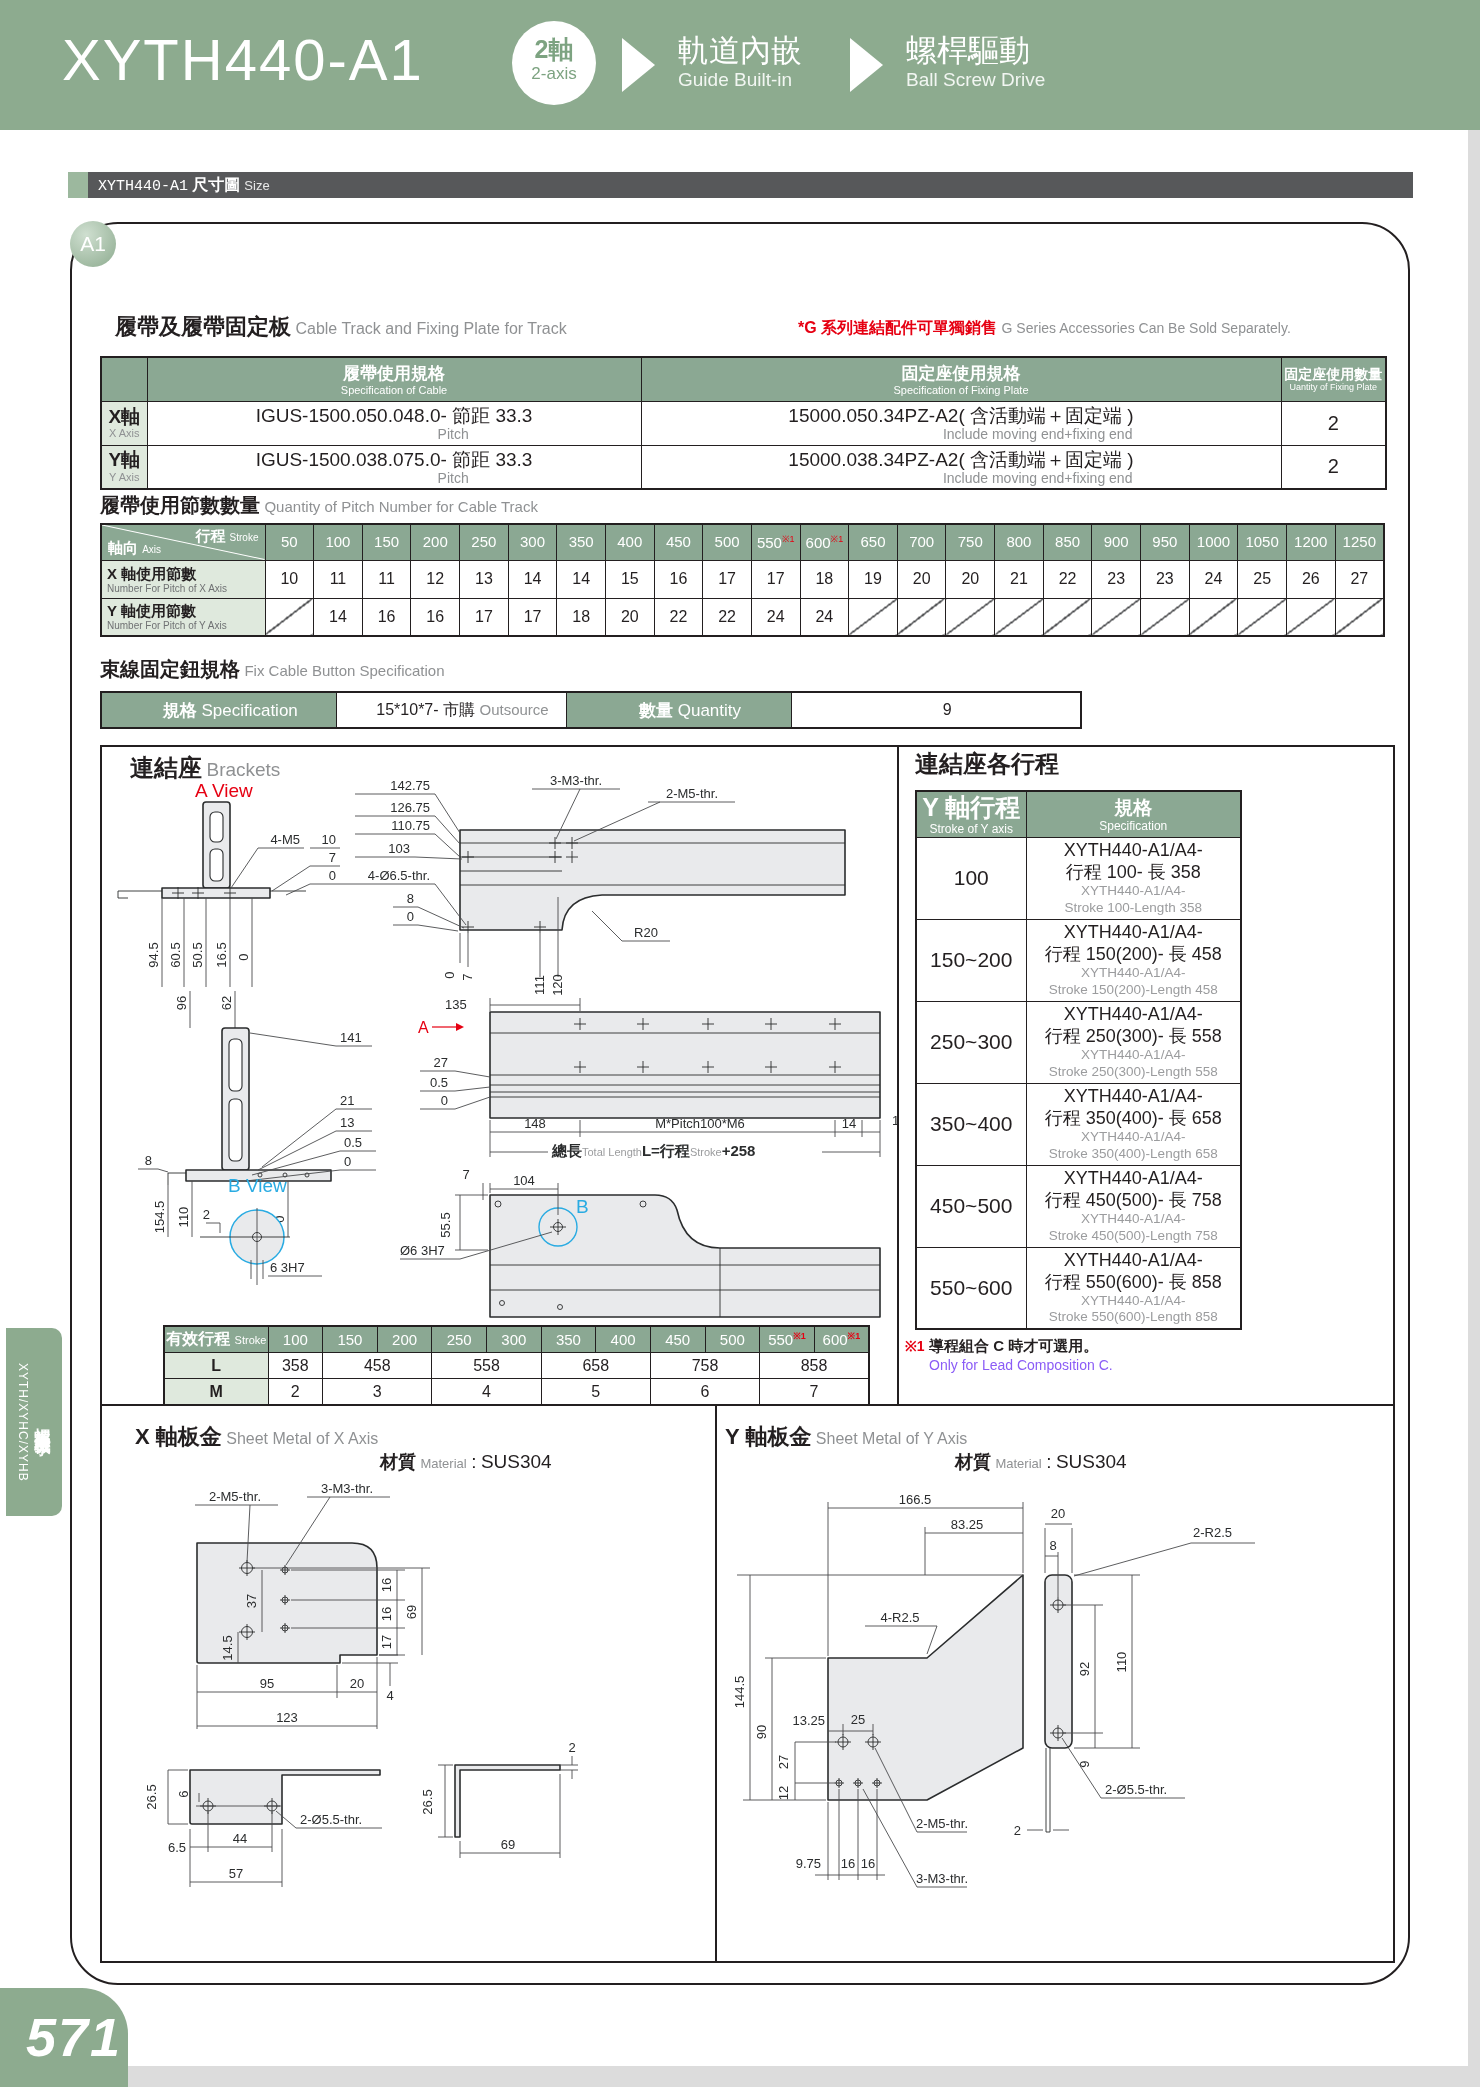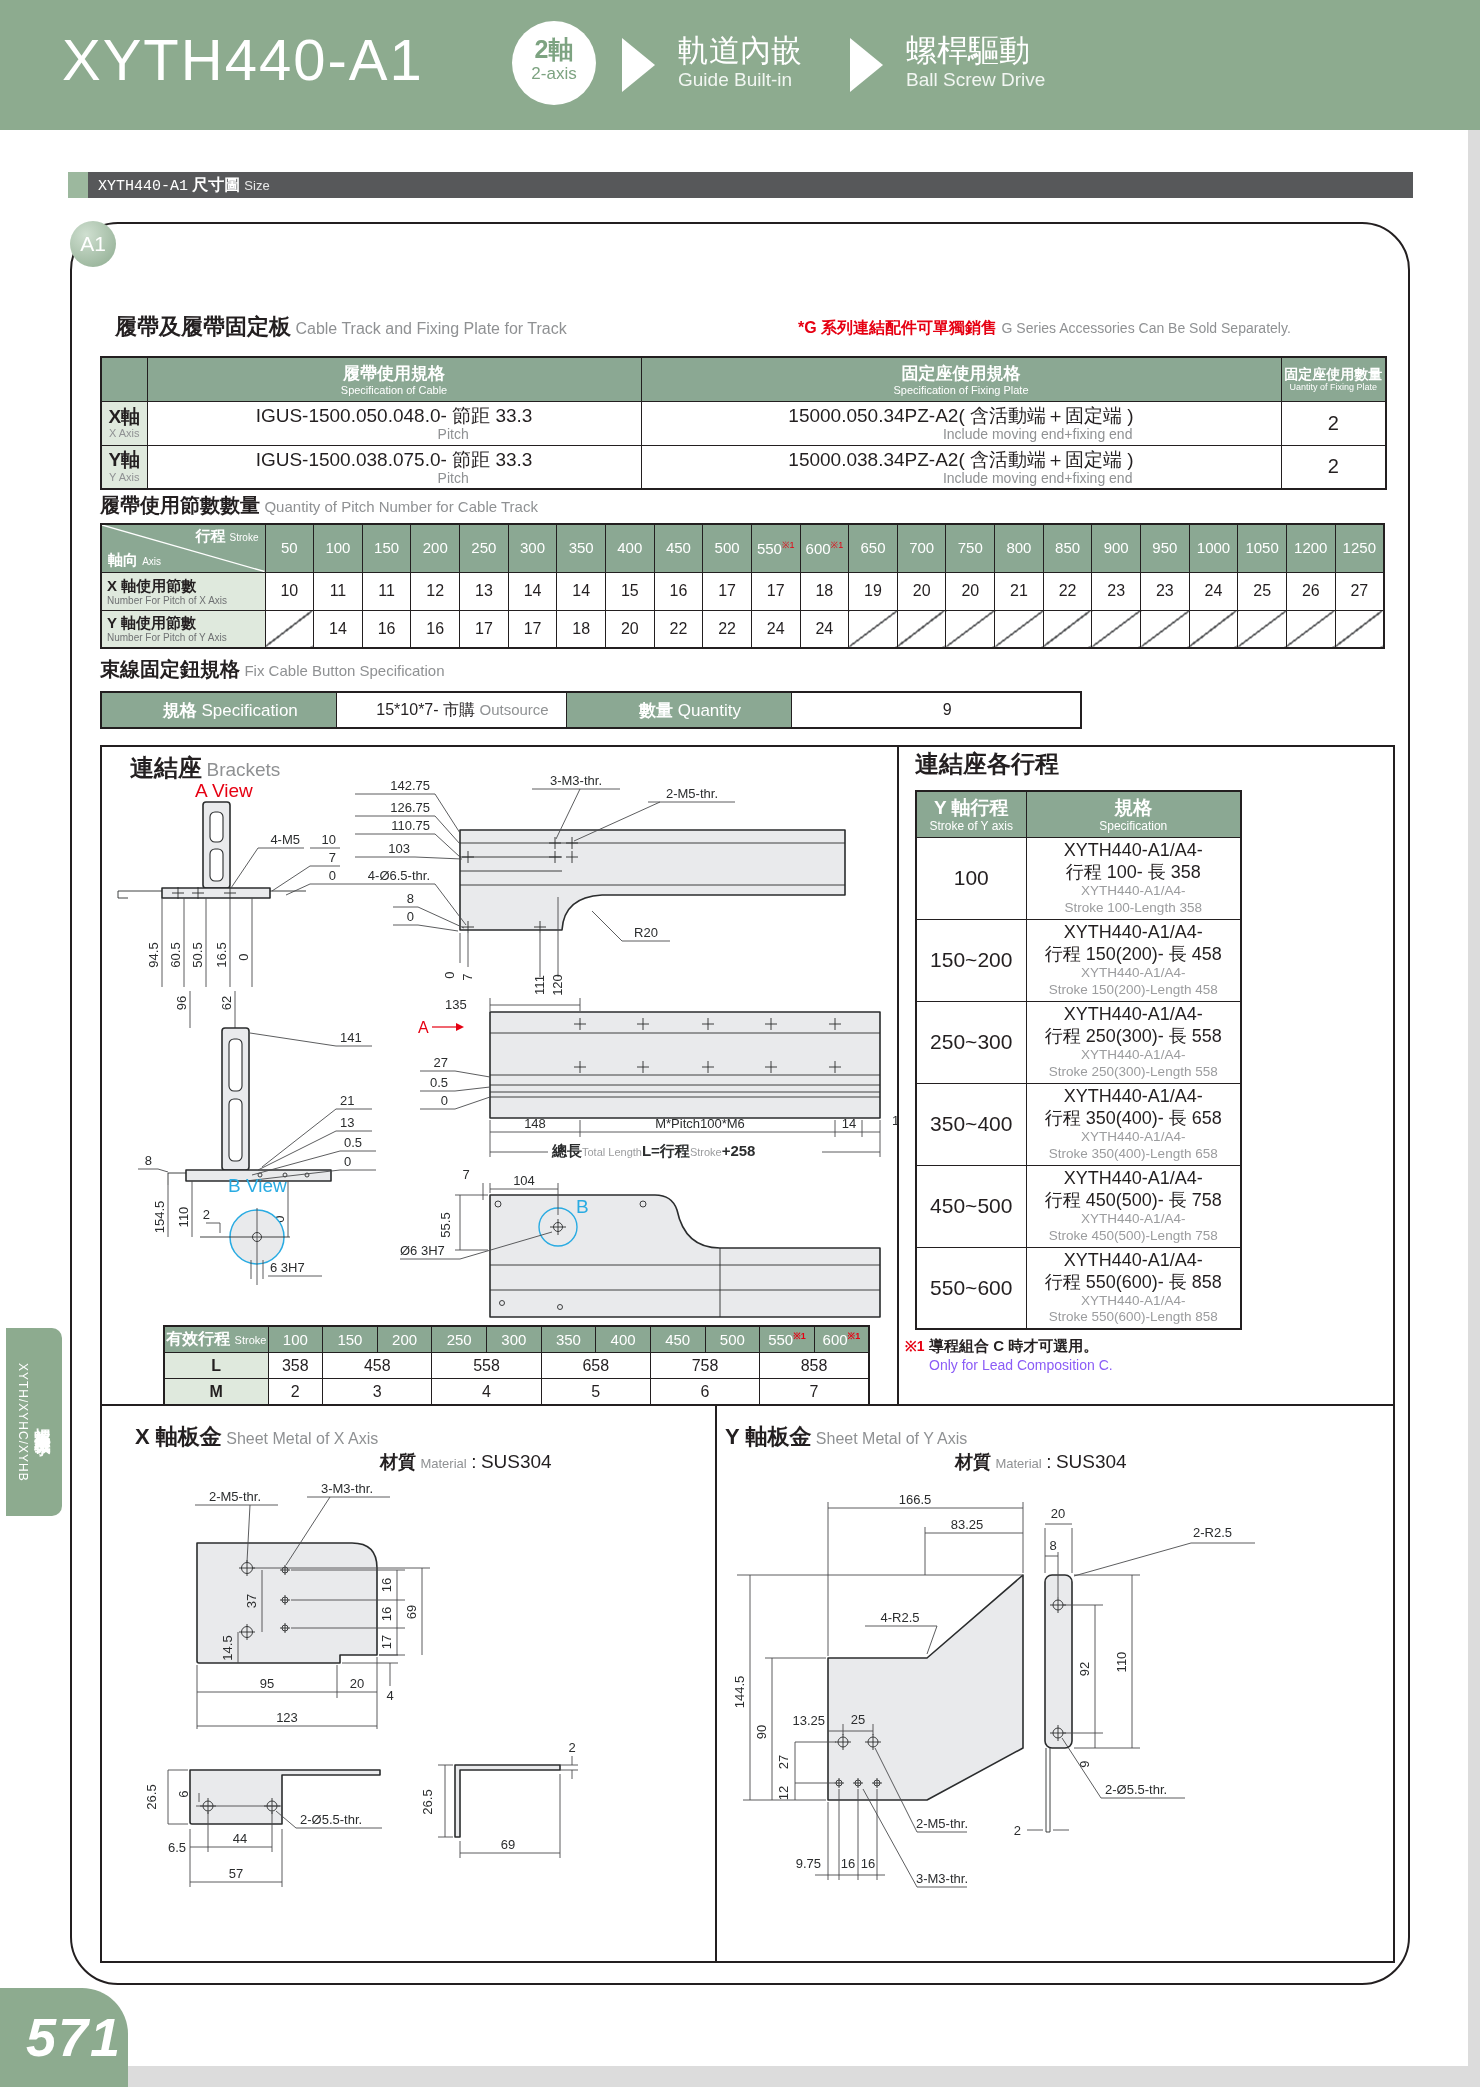--- a/index.html
+++ b/index.html
@@ -236,21 +236,21 @@
       <col>
       <col>
       <col>
       <col>
       <col>
       <col>
       <col>
       <col>
   </colgroup>
   <tbody>
-      <tr style="height:48px">
+      <tr style="height:36px">
     <th class="gh diagcell">
       <svg viewBox="0 0 164 42" preserveAspectRatio="none">
             <line x1="0" y1="0" x2="164" y2="42" stroke="#fff" stroke-width="1.2"></line>
           </svg>
       <span class="diag-tr"><span>行程</span> <span class="s">Stroke</span></span>
       <span class="diag-bl"><span>軸向</span> <span class="s">Axis</span></span>
     </th>
     <th class="gh"><span class="stk">50</span></th>
     <th class="gh"><span class="stk">100</span></th>
     <th class="gh"><span class="stk">150</span></th>
@@ -577,21 +577,21 @@
 
 <div class="abs" style="left:915px;top:748px;font-size:24px;font-weight:bold;">連結座各行程</div>
 <table class="abs dtbl tss" style="left:915px;top:790px;width:325px;">
   <colgroup>
       <col style="width:110px">
       <col style="width:215px">
     </colgroup>
   <tbody>
       <tr style="height:46px">
     <th class="gh">
-      <span class="h-cjk" style="font-size:19px">Y 軸行程</span>
+      <span class="h-cjk" style="font-size:25px">Y 軸行程</span>
       <span class="h-en" style="font-size:12px">Stroke of Y axis</span>
         </th>
     <th class="gh">
       <span class="h-cjk" style="font-size:19px">規格</span>
       <span class="h-en" style="font-size:12px">Specification</span>
         </th>
   </tr>
   <tr style="height:82px">
     <td class="sv">100</td>
     <td>

